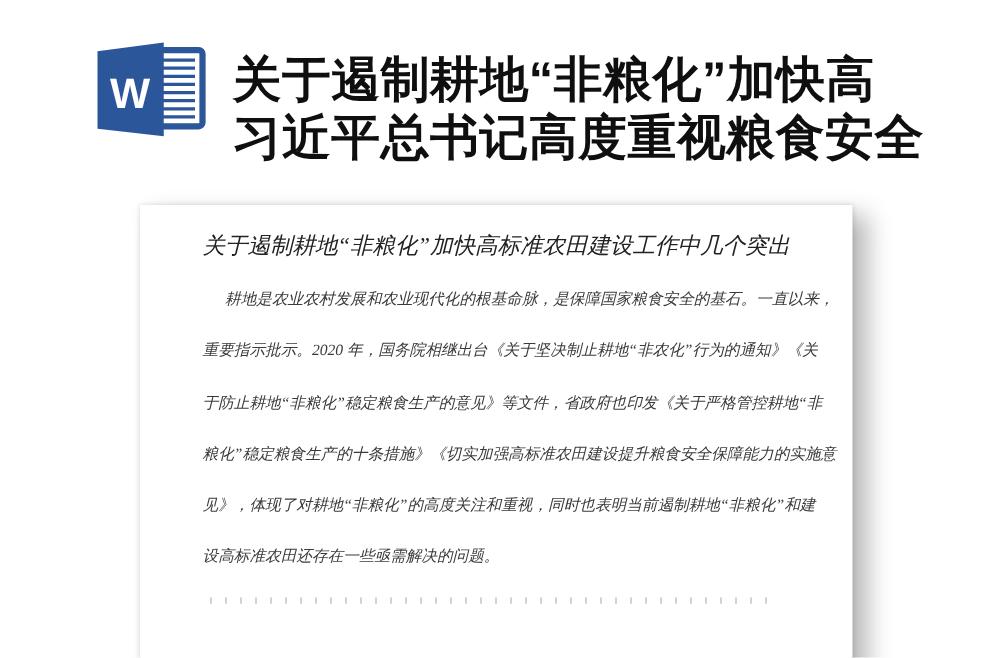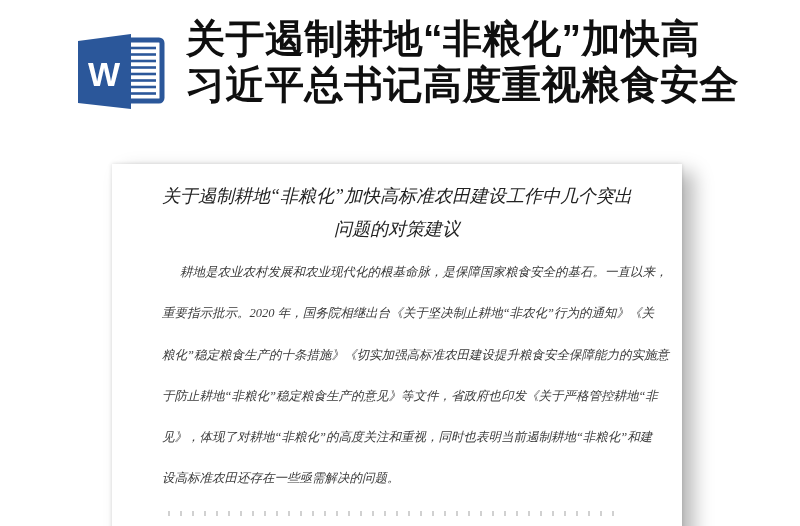--- a/index.html
+++ b/index.html
@@ -5,21 +5,21 @@
   html,body{margin:0;padding:0;}
   body{
     width:800px;height:526px;overflow:hidden;background:#ffffff;
     font-family:"Liberation Sans",sans-serif;position:relative;
   }
   .canvas{position:absolute;inset:0;background:#ffffff;}
 
   
   .word-icon{position:absolute;left:75px;top:30px;width:95px;height:82px;display:block;}
   .hdr-title{
-    position:absolute;left:186px;top:16px;margin:0;width:610px;
+    position:absolute;left:186px;top:42px;margin:0;width:610px;
     font-size:39px;line-height:46px;font-weight:bold;color:#0f0f0f;
     letter-spacing:0.5px;font-family:"Liberation Sans",sans-serif;
   }
   .t-line{display:block;white-space:nowrap;overflow:hidden;}
 
   
   .doc{
     position:absolute;left:112px;top:164px;width:570px;height:430px;
     background:#ffffff;
     box-shadow:0 0 4px rgba(0,0,0,0.15), 12px 8px 18px rgba(0,0,0,0.28);
@@ -70,28 +70,27 @@
 
   <h1 class="hdr-title">
     <span class="t-line">关于遏制耕地“非粮化”加快高</span>
     <span class="t-line">习近平总书记高度重视粮食安全</span>
   </h1>
 
   <section class="doc">
 
     <h2 class="doc-title">
       <span class="dt-line">关于遏制耕地“非粮化”加快高标准农田建设工作中几个突出</span>
-      <span class="dt-line">问题的对策建议</span>
     </h2>
 
     <div class="doc-body">
       <p class="b-line indent">耕地是农业农村发展和农业现代化的根基命脉，是保障国家粮食安全的基石。一直以来，</p>
       <p class="b-line">重要指示批示。2020 年，国务院相继出台《关于坚决制止耕地“非农化”行为的通知》《关</p>
+      <p class="b-line">于防止耕地“非粮化”稳定粮食生产的意见》等文件，省政府也印发《关于严格管控耕地“非</p>
       <p class="b-line">粮化”稳定粮食生产的十条措施》《切实加强高标准农田建设提升粮食安全保障能力的实施意</p>
-      <p class="b-line">于防止耕地“非粮化”稳定粮食生产的意见》等文件，省政府也印发《关于严格管控耕地“非</p>
       <p class="b-line">见》，体现了对耕地“非粮化”的高度关注和重视，同时也表明当前遏制耕地“非粮化”和建</p>
       <p class="b-line">设高标准农田还存在一些亟需解决的问题。</p>
     </div>
 
 
     <div class="faint-line"></div>
   </section>
 
 </div>
 

